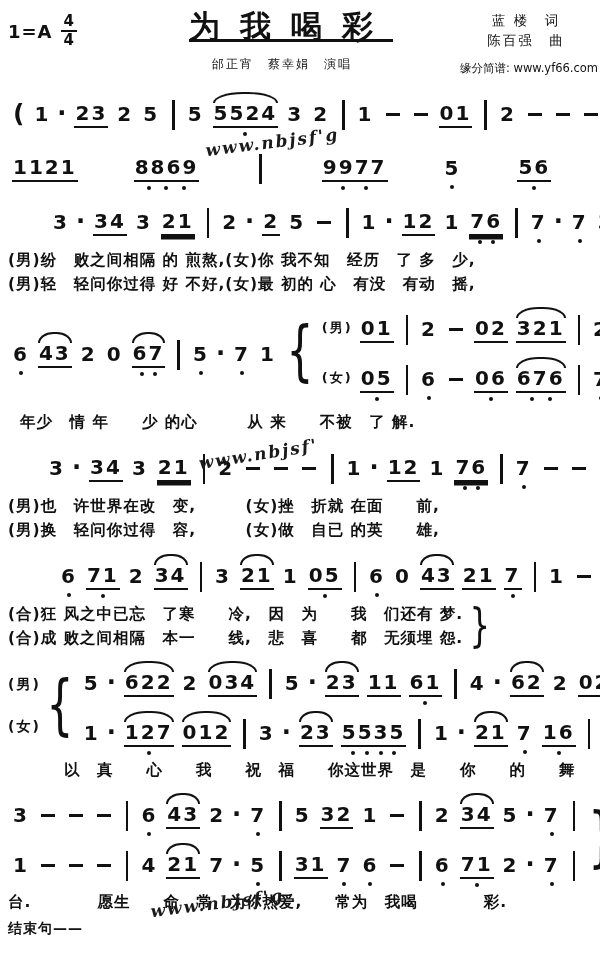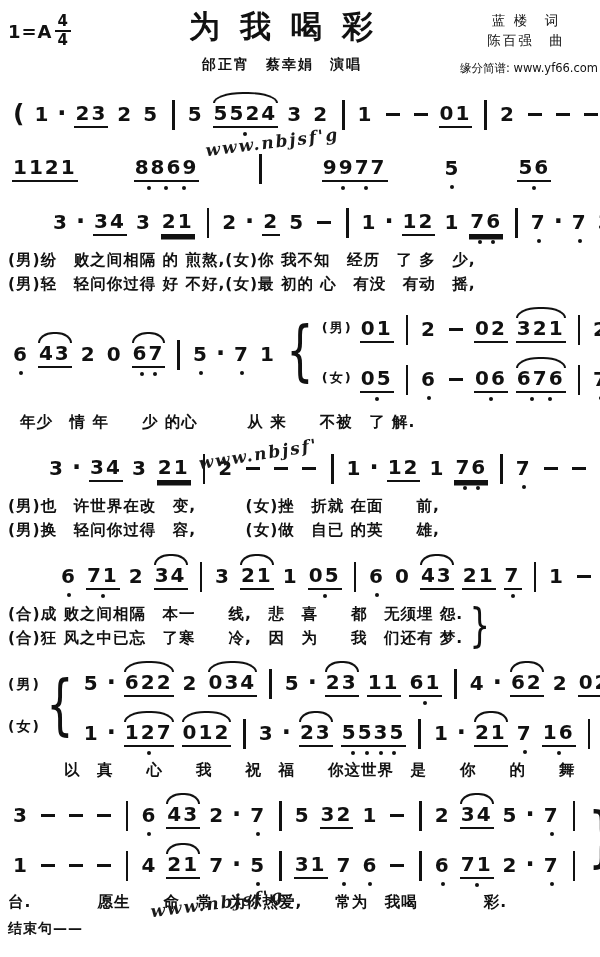--- a/index.html
+++ b/index.html
@@ -1,27 +1,27 @@
 <!DOCTYPE html>
 <html><head>
 <meta charset="utf-8">
 <style>
   html,body{margin:0;padding:0;background:#fff;}
   body{width:600px;color:#111;font-family:"DejaVu Sans",sans-serif;}
   .sheet{position:relative;width:584px;padding:6px 8px 10px;background:#fff;overflow:hidden;}
   
   .hdr{display:flex;align-items:flex-start;}
-  .hdr-left{width:96px;display:flex;align-items:center;gap:2px;padding-top:8px;font-weight:bold;}
+  .hdr-left{width:96px;display:flex;align-items:center;gap:8px;padding-top:8px;font-weight:bold;}
   .keysig{font-size:18px;font-weight:bold;letter-spacing:1px;}
   .frac{display:inline-flex;flex-direction:column;align-items:center;line-height:1;font-weight:bold;font-size:15px;}
   .frac i{font-style:normal;padding:0 3px;}
   .frac .num{border-bottom:2px solid #111;padding-bottom:1px;margin-bottom:1px;}
   .hdr-mid{flex:1;text-align:center;}
-  .title{font-size:31px;font-weight:bold;letter-spacing:20px;padding-left:18px;white-space:nowrap;}
-  .performers{font-size:14px;font-weight:bold;margin-top:8px;letter-spacing:2px;}
+  .title{font-size:31px;font-weight:bold;letter-spacing:20px;padding-left:18px;white-space:nowrap;text-decoration:underline;}
+  .performers{font-size:12px;font-weight:normal;margin-top:8px;letter-spacing:2px;}
   .hdr-right{width:132px;text-align:center;padding-top:4px;}
   .credit{font-size:13.5px;font-weight:normal;line-height:1.5;letter-spacing:2px;white-space:nowrap;}
   .site{font-size:11.5px;margin-top:10px;white-space:nowrap;letter-spacing:0;}
   
   .score{margin-top:10px;}
   .mline{display:flex;align-items:center;min-height:46px;padding-top:6px;}
   .score>.mline{margin:2px 0 0;}
   .tok{position:relative;margin:0 4px;font-weight:bold;font-size:20px;line-height:1.1;display:inline-flex;}
   .tok .tx{letter-spacing:2px;padding:0 1px 2px;}
   .u1{border-bottom:2.5px solid #111;}
@@ -504,22 +504,22 @@
           </i>
         </span>
         <span class="bar"></span>
         <span class="tok">
           <span class="tx">1</span>
         </span>
         <span class="dash"></span>
       </div>
       <div class="lyrwrap" style="padding-left: 0px;">
         <div class="lyrcol">
+          <div class="lyr">(合)狂 风之中已忘　了寒　　冷,　因　为　　我　们还有 梦.</div>
           <div class="lyr">(合)成 败之间相隔　本一　　线,　悲　喜　　都　无须埋 怨.</div>
-          <div class="lyr">(合)狂 风之中已忘　了寒　　冷,　因　为　　我　们还有 梦.</div>
         </div>
         <span class="endbrace">}</span>
       </div>
       <div class="splitrow">
         <div class="labelcol">
           <div class="gl">(男)</div>
           <div class="gl">(女)</div>
         </div>
         <span class="bigbrace">{</span>
         <div class="vcol">

